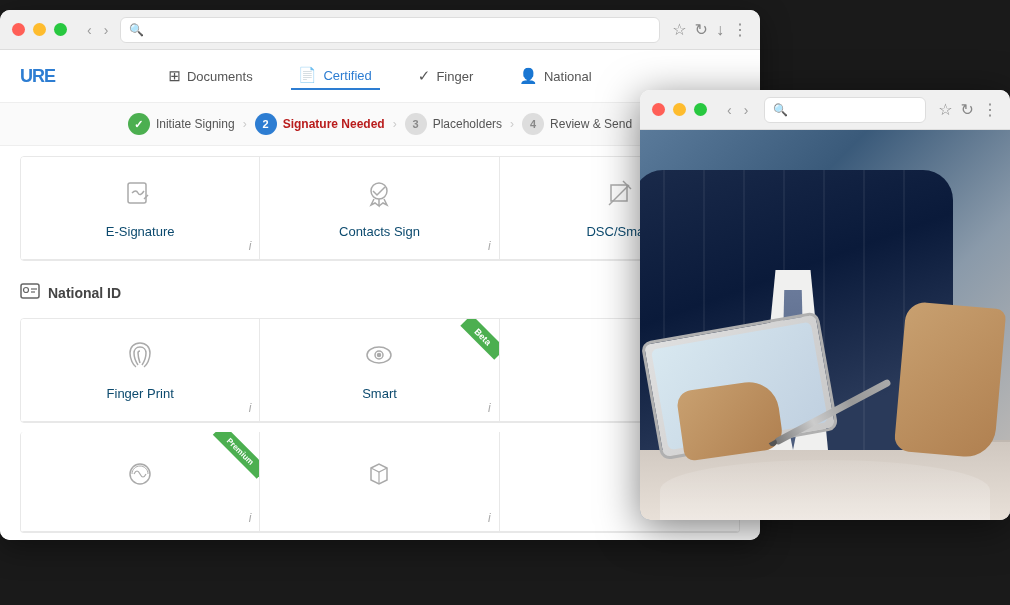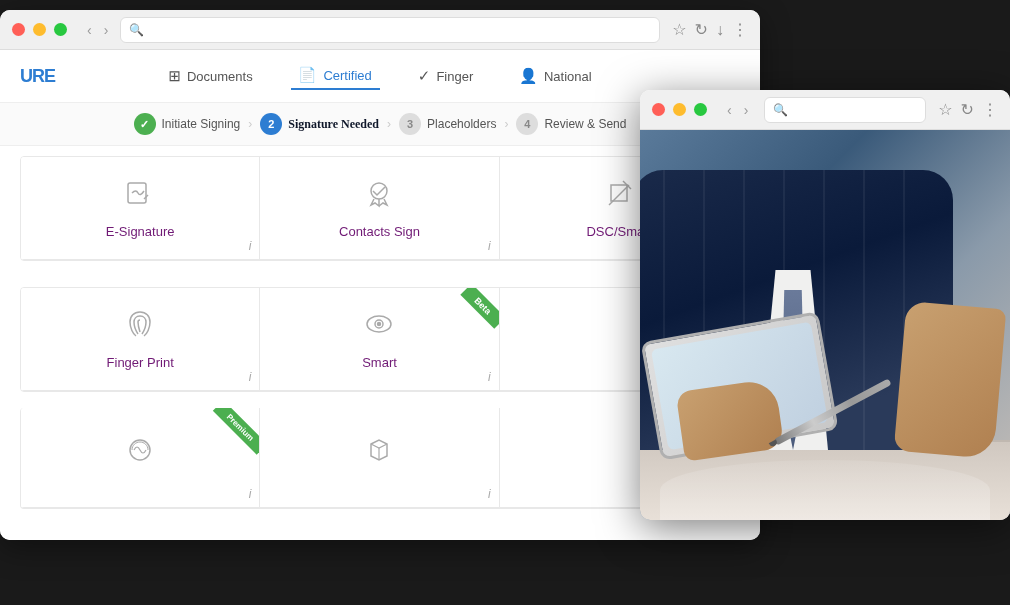--- a/index.html
+++ b/index.html
@@ -178,23 +178,22 @@
     .step-circle.inactive {
       background: #ddd;
       color: #888;
     }
 
     .step-label {
       color: #555;
       font-size: 12px;
     }
     .step-label.active-label {
-      color: #0f172a;
+      color: #b91c1c;
       font-weight: 600;
-      font-family: Liberation Serif, serif;
     }
 
     .step-divider {
       color: #ccc;
       font-size: 12px;
     }
 
     
     .cards-section {
       padding: 10px 20px;
@@ -228,21 +227,21 @@
     }
 
     .card-icon {
       font-size: 28px;
       color: #aaa;
       margin-bottom: 8px;
     }
 
     .card-label {
       font-size: 13px;
-      color: #701a75;
+      color: #0c4a6e;
       text-align: center;
     }
 
     .card-info {
       position: absolute;
       bottom: 6px;
       right: 8px;
       color: #aaa;
       font-size: 12px;
       font-style: italic;
@@ -310,21 +309,21 @@
     }
 
     
     .cards-grid-2 {
       display: grid;
       grid-template-columns: repeat(3, 1fr);
       gap: 0;
       border: 1px solid #e8e8e8;
       border-radius: 4px;
       overflow: hidden;
-      margin: 16px 20px;
+      margin: 9px 20px;
     }
 
     
     .svg-icon {
       width: 32px;
       height: 32px;
       stroke: #aaa;
       fill: none;
       stroke-width: 1.5;
     }
@@ -510,20 +509,31 @@
               <path d="M20 4 L28 12" stroke="#aaa" fill="none" stroke-width="1.5"></path>
               <line x1="6" y1="28" x2="26" y2="8" stroke="#aaa" stroke-width="1.5"></line>
             </svg>
           </span>
           <span class="card-label">DSC/Smart</span>
           <span class="card-info">i</span>
         </div>
       </div>
     </div>
 
+    <div class="section-heading">
+      <span class="section-icon">
+        <svg width="20" height="16" viewBox="0 0 20 16" fill="none">
+          <rect x="1" y="1" width="18" height="14" rx="2" stroke="#666" stroke-width="1.5" fill="none"></rect>
+          <circle cx="6" cy="7" r="2.5" stroke="#666" stroke-width="1.2" fill="none"></circle>
+          <line x1="11" y1="6" x2="17" y2="6" stroke="#666" stroke-width="1.2"></line>
+          <line x1="11" y1="9" x2="15" y2="9" stroke="#666" stroke-width="1.2"></line>
+        </svg>
+      </span>
+      <span>National ID</span>
+    </div>
 
     <div class="cards-grid-2">
 
       <div class="card">
         <span class="card-icon">
           <svg class="svg-icon" viewBox="0 0 32 32">
             <path d="M16 4 C10 4 6 8 6 14 C6 20 9 26 12 28" stroke="#aaa" fill="none" stroke-width="1.5"></path>
             <path d="M16 8 C12 8 10 11 10 14 C10 18 12 23 14 26" stroke="#aaa" fill="none" stroke-width="1.5"></path>
             <path d="M16 12 C14 12 14 14 14 14 C14 17 15 21 16 24" stroke="#aaa" fill="none" stroke-width="1.5"></path>
             <path d="M16 4 C22 4 26 8 26 14 C26 20 23 26 20 28" stroke="#aaa" fill="none" stroke-width="1.5"></path>

